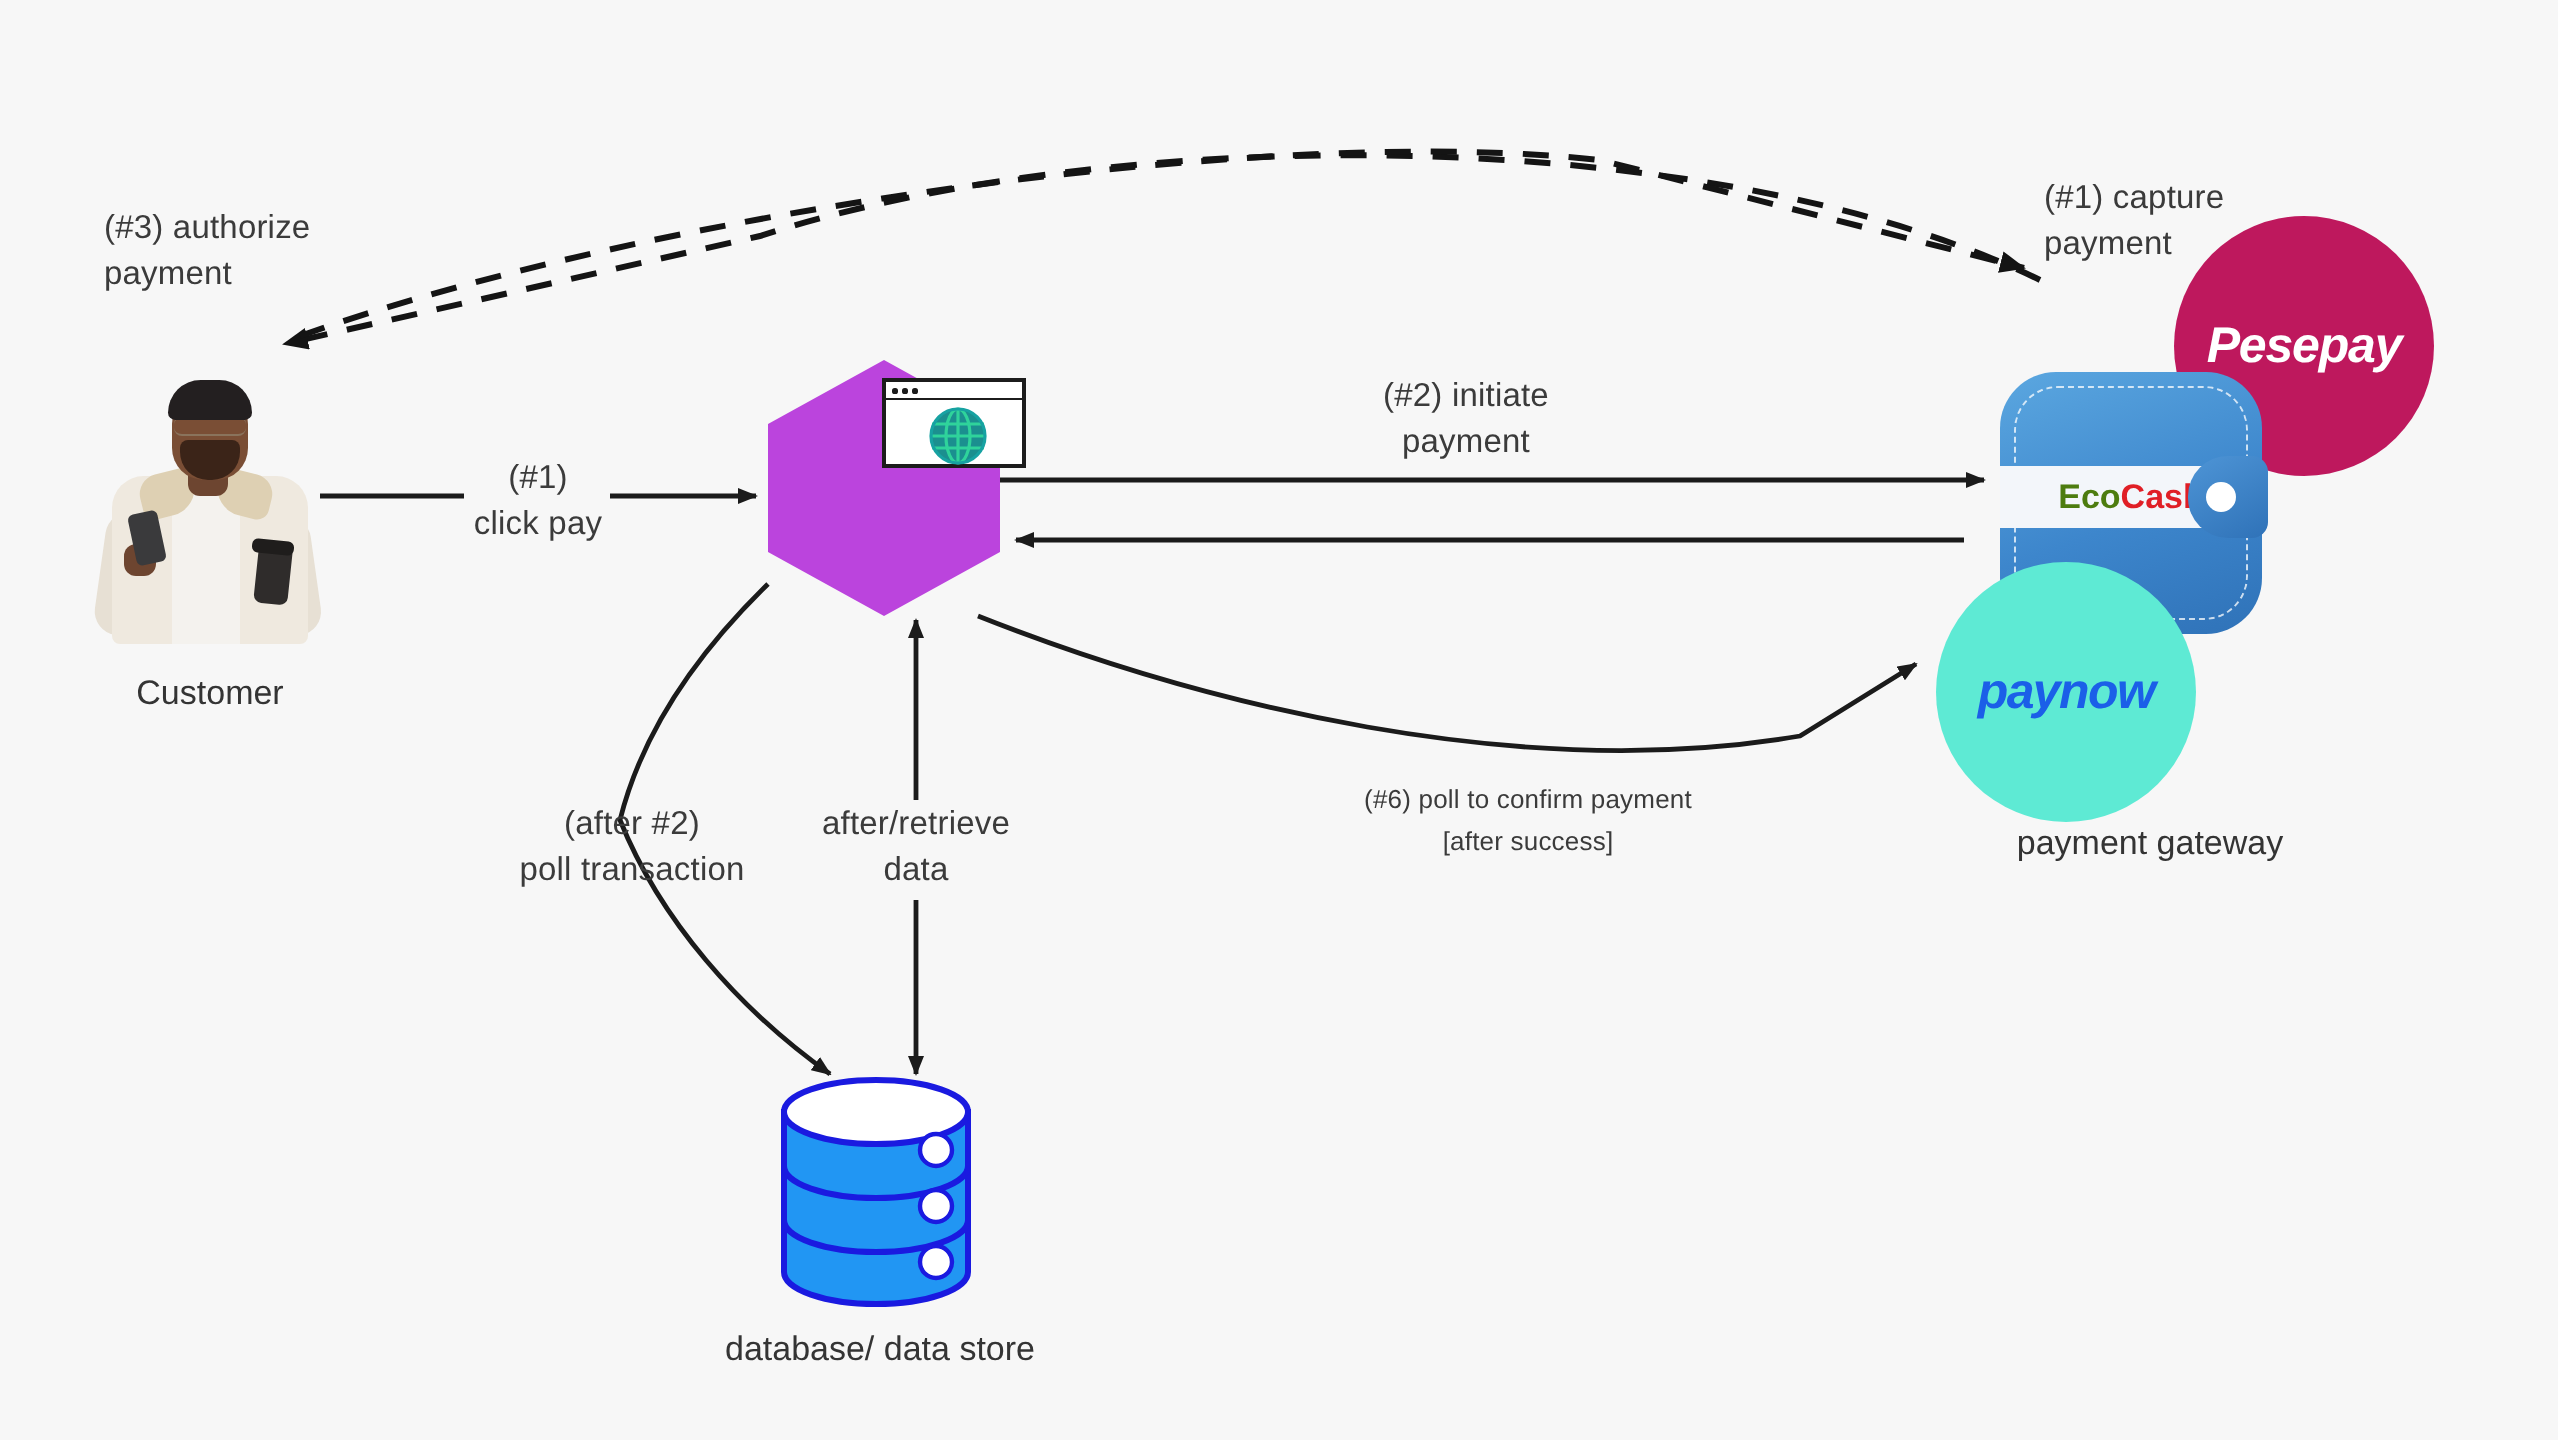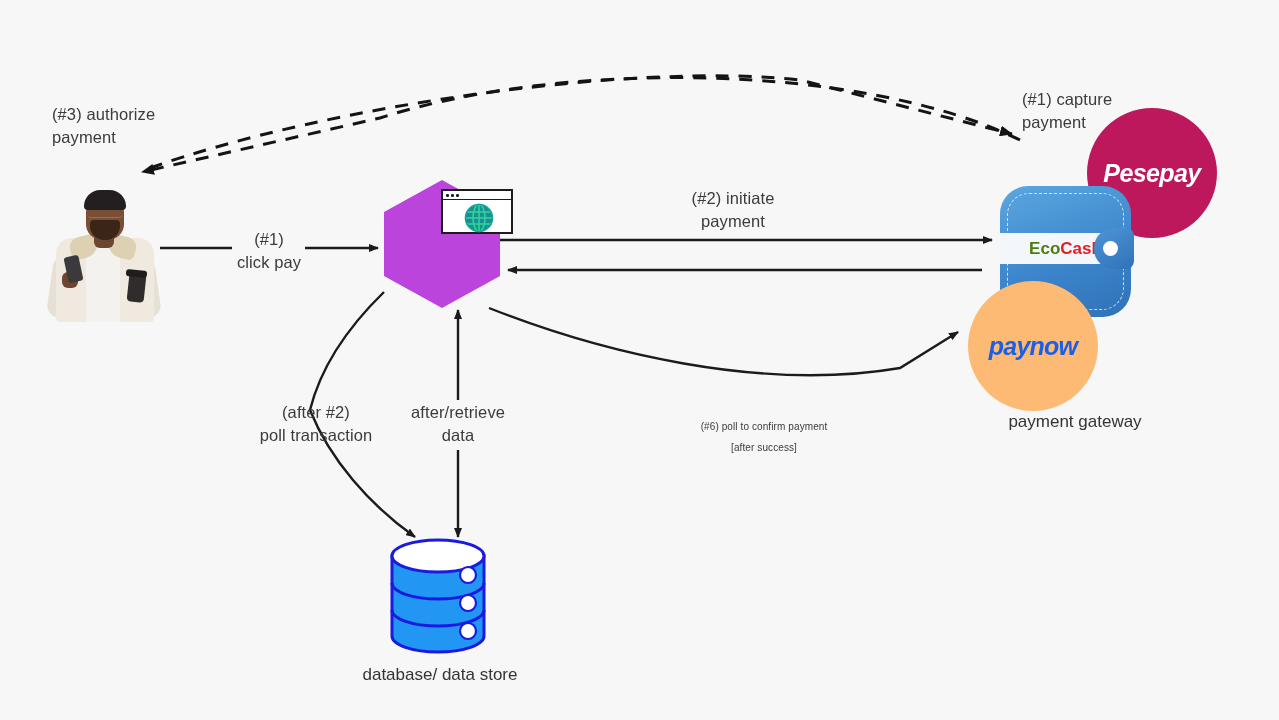--- a/index.html
+++ b/index.html
@@ -309,21 +309,21 @@
   }
 
   
   #paynow-logo {
     position: absolute;
     left: 968px;
     top: 281px;
     width: 130px;
     height: 130px;
     border-radius: 50%;
-    background: #fdba74;
+    background: #5eead4;
     display: flex;
     align-items: center;
     justify-content: center;
   }
   #paynow-logo .wordmark {
     color: #1b5fe8;
     font-size: 25px;
     font-weight: bold;
     font-style: italic;
     letter-spacing: -0.8px;
@@ -445,21 +445,22 @@
   <div class="lbl" style="left:633px; top:187px; width:200px;">(#2) initiate
 payment</div>
 
 
   <div class="lbl" style="left:240px; top:401px; width:152px;">(after #2)
 poll transaction</div>
 
   <div class="lbl" style="left:392px; top:401px; width:132px;">after/retrieve
 data</div>
 
-  <div class="lbl" style="left:620px; top:416px; width:288px; font-size:10px; line-height:21px;">(#6) poll to confirm payment
+  <div class="lbl" style="left:620px; top:389px; width:288px; font-size:13px; line-height:21px;">(#6) poll to confirm payment
 [after success]</div>
 
+  <div class="node-caption" style="left:20px; top:336px; width:170px;">Customer</div>
 
   <div class="node-caption" style="left:980px; top:411px; width:190px;">payment gateway</div>
 
   <div class="node-caption" style="left:340px; top:664px; width:200px;">database/ data store</div>
 
 </div>
 
 </body></html>

